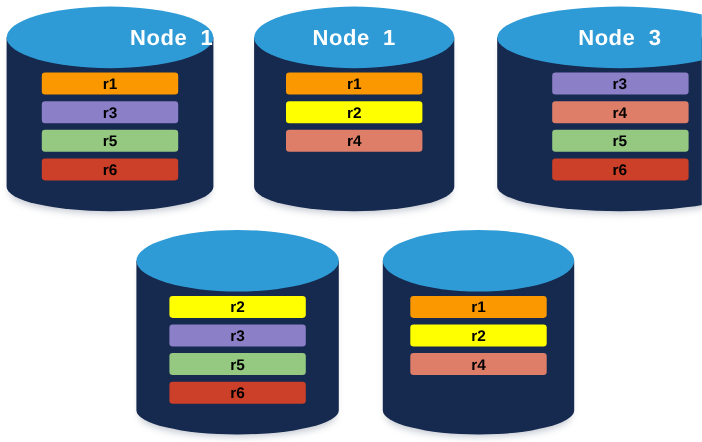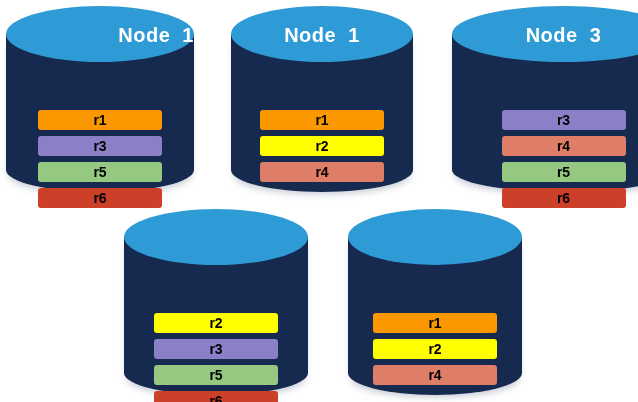--- a/index.html
+++ b/index.html
@@ -69,21 +69,20 @@
 
   
   .bars {
     position: absolute;
     left: 0;
     width: 100%;
     z-index: 3;
     display: flex;
     flex-direction: column;
     align-items: center;
-    margin-top: 44px;
   }
 
   .bar {
     position: relative;
     border-radius: 3px;
     text-align: center;
     color: #000000;
     font-weight: bold;
     box-sizing: border-box;
     display: flex;

